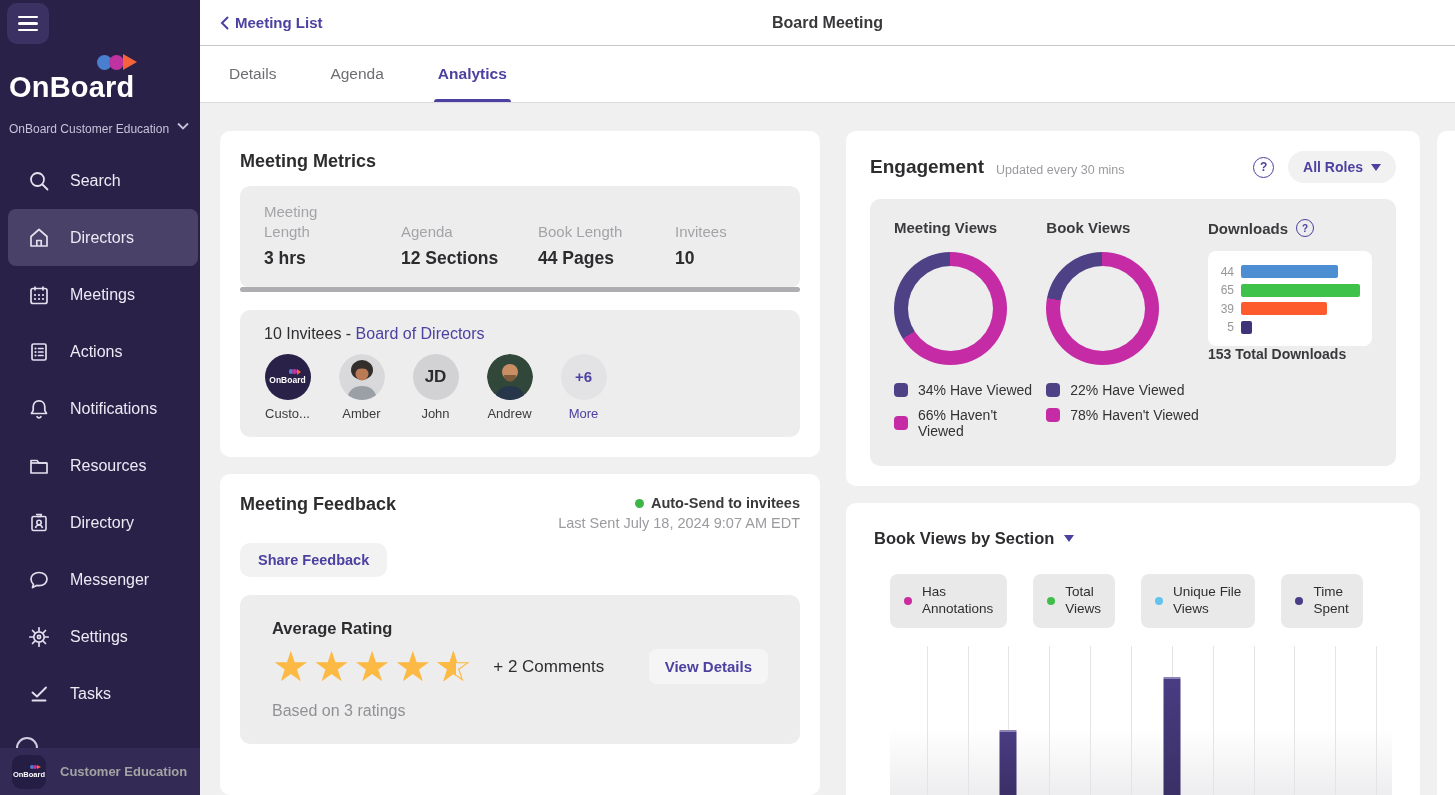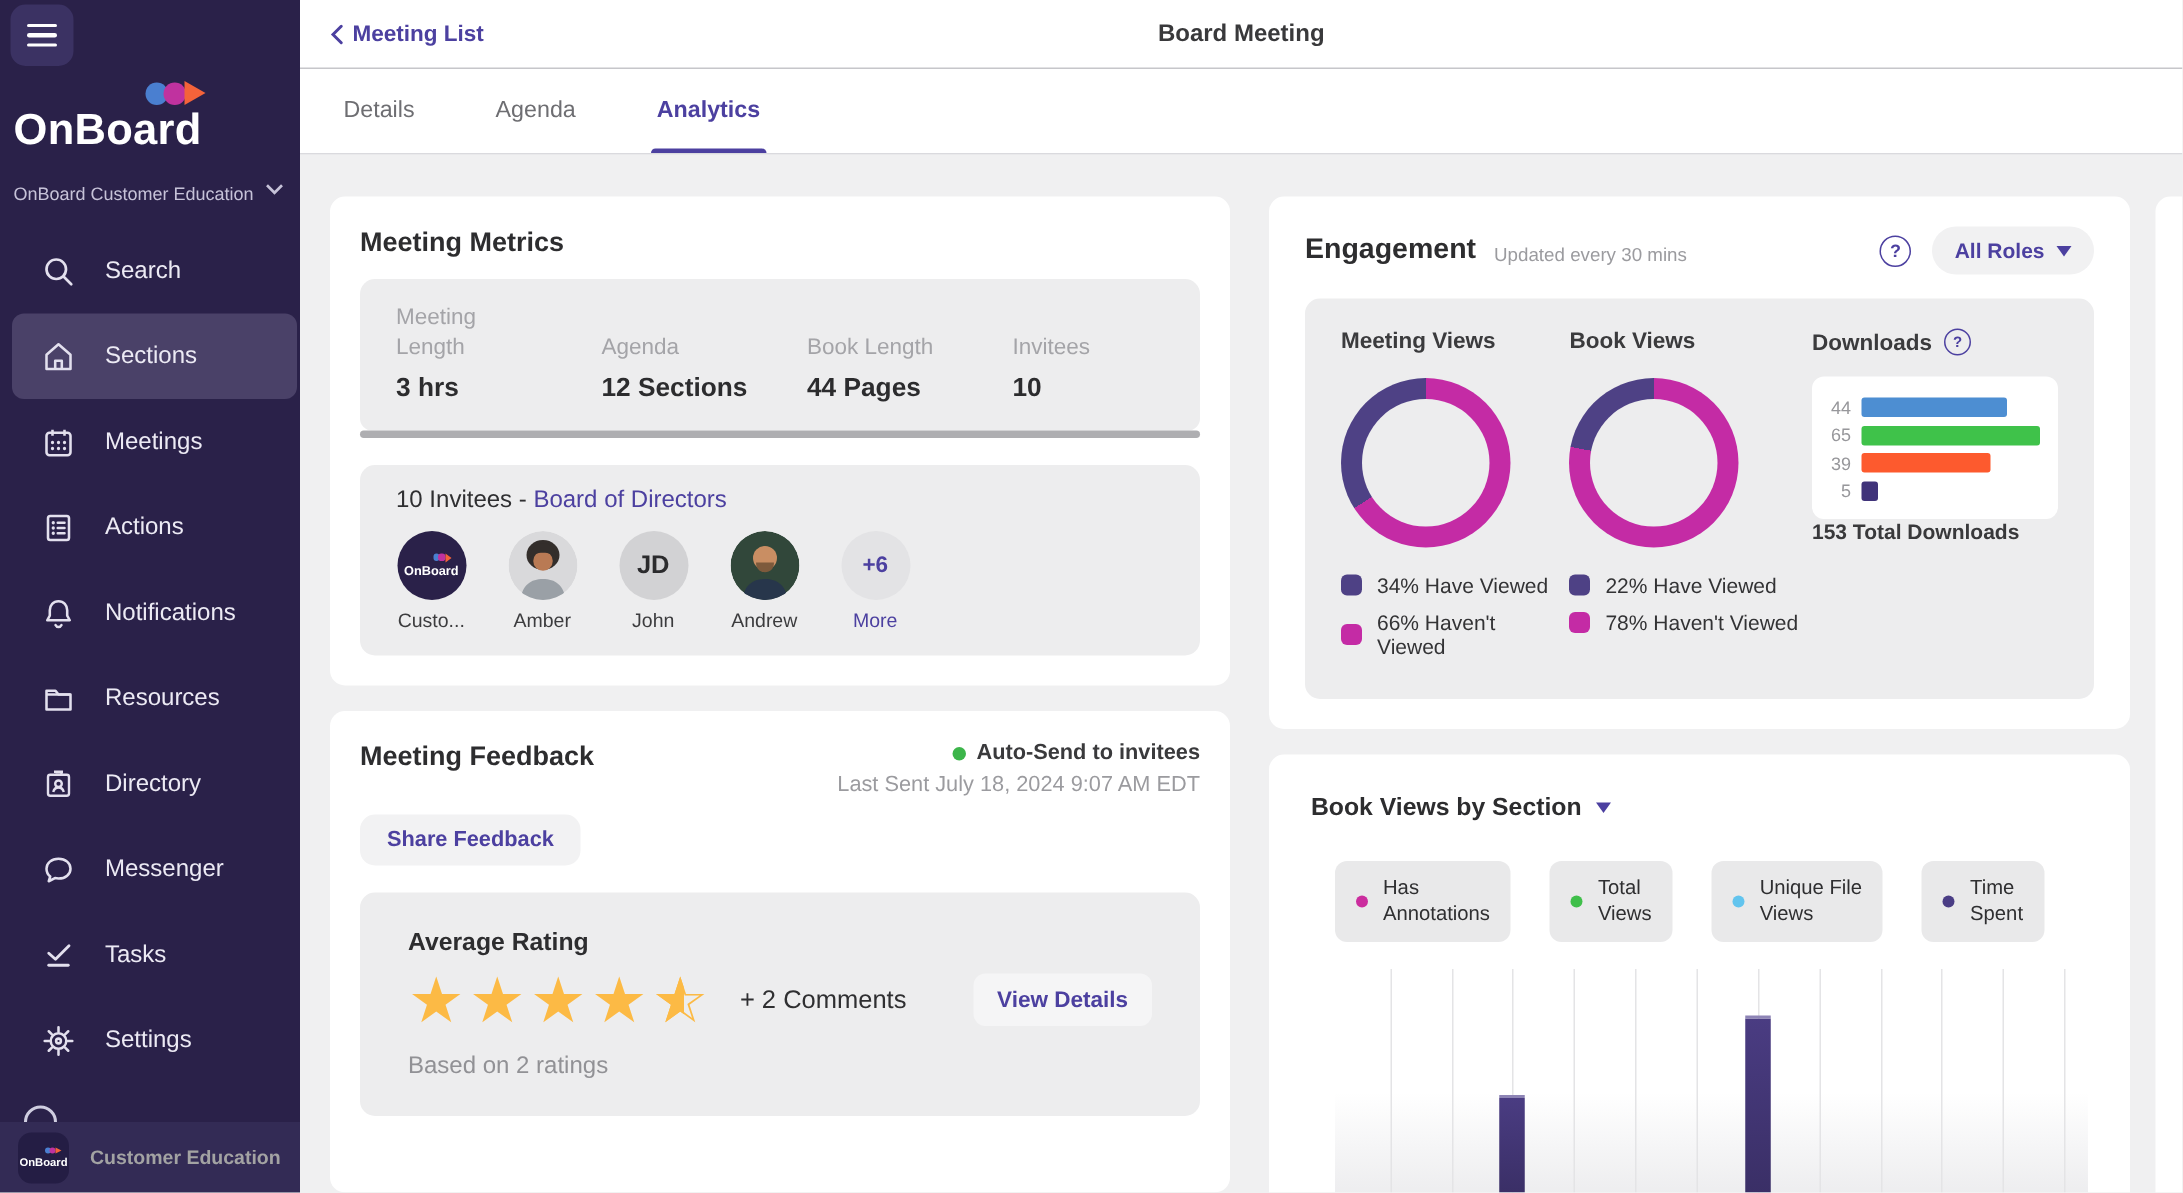--- a/index.html
+++ b/index.html
@@ -164,21 +164,21 @@
           <circle cx="9.5" cy="9.5" r="6.5"></circle>
           <path d="M14.5 14.5 19.5 19.5"></path>
         </svg>
       <span>Search</span>
     </div>
     <div class="nav-item active">
       <svg width="22" height="22" viewBox="0 0 22 22" fill="none" stroke-width="1.7" stroke-linejoin="round">
           <path d="M3 9.5 11 2.5 19 9.5V19H3z"></path>
           <path d="M8.8 19v-5.5h4.4V19"></path>
         </svg>
-      <span>Sections</span>
+      <span>Directors</span>
     </div>
     <div class="nav-item">
       <svg width="22" height="22" viewBox="0 0 22 22" fill="none" stroke-width="1.7">
           <rect x="3" y="4.5" width="16" height="15" rx="2"></rect>
           <path d="M7 2.5v4M15 2.5v4"></path>
           <path d="M7 11h.01M11 11h.01M15 11h.01M7 15h.01M11 15h.01M15 15h.01" stroke-width="2.2" stroke-linecap="round"></path>
         </svg>
       <span>Meetings</span>
     </div>
     <div class="nav-item">
@@ -212,33 +212,33 @@
         </svg>
       <span>Directory</span>
     </div>
     <div class="nav-item">
       <svg width="22" height="22" viewBox="0 0 22 22" fill="none" stroke-width="1.7" stroke-linejoin="round">
           <path d="M11 3.5c4.7 0 8 2.9 8 6.6s-3.3 6.6-8 6.6c-.8 0-1.6-.1-2.4-.3L4.5 18.5l1-3.2C4 14.1 3 12.4 3 10.1 3 6.4 6.3 3.5 11 3.5z"></path>
         </svg>
       <span>Messenger</span>
     </div>
     <div class="nav-item">
-      <svg width="22" height="22" viewBox="0 0 22 22" fill="none" stroke-width="1.9" stroke-linecap="round" stroke-linejoin="round">
-          <path d="M4.5 9.5l4.5 4L18 4.5"></path>
-          <path d="M4.5 17.5h13"></path>
-        </svg>
-      <span>Tasks</span>
-    </div>
-    <div class="nav-item">
       <svg width="22" height="22" viewBox="0 0 22 22" fill="none" stroke-width="1.7" stroke-linecap="round">
           <circle cx="11" cy="11" r="5.2"></circle>
           <circle cx="11" cy="11" r="1.6"></circle>
           <path d="M11 1.8v3M11 17.2v3M1.8 11h3M17.2 11h3M4.5 4.5l2.1 2.1M15.4 15.4l2.1 2.1M4.5 17.5l2.1-2.1M15.4 6.6l2.1-2.1"></path>
         </svg>
       <span>Settings</span>
+    </div>
+    <div class="nav-item">
+      <svg width="22" height="22" viewBox="0 0 22 22" fill="none" stroke-width="1.9" stroke-linecap="round" stroke-linejoin="round">
+          <path d="M4.5 9.5l4.5 4L18 4.5"></path>
+          <path d="M4.5 17.5h13"></path>
+        </svg>
+      <span>Tasks</span>
     </div>
   </nav>
 
   <span class="partial-circle"></span>
 
   <div class="side-footer">
     <span class="badge-logo">
       <span class="mini-dots">
           <i></i>
           <i></i>
@@ -358,21 +358,21 @@
         </div>
         <button class="share-btn">Share Feedback</button>
 
         <div class="rating-box">
           <div class="rating-title">Average Rating</div>
           <div class="rating-row">
             <span class="stars">★★★★<span class="half-star"><span class="hs-base">☆</span><span class="hs-fill">★</span></span></span>
             <span class="comments-label">+ 2 Comments</span>
             <button class="view-details-btn">View Details</button>
           </div>
-          <div class="based-on">Based on 2 ratings</div>
+          <div class="based-on">Based on 3 ratings</div>
         </div>
       </section>
     </div>
 
     <div class="col-right">
 
       <section class="card eng-card">
         <div class="eng-head">
           <h2 class="eng-title">Engagement</h2>
           <span class="eng-updated">Updated every 30 mins</span>

